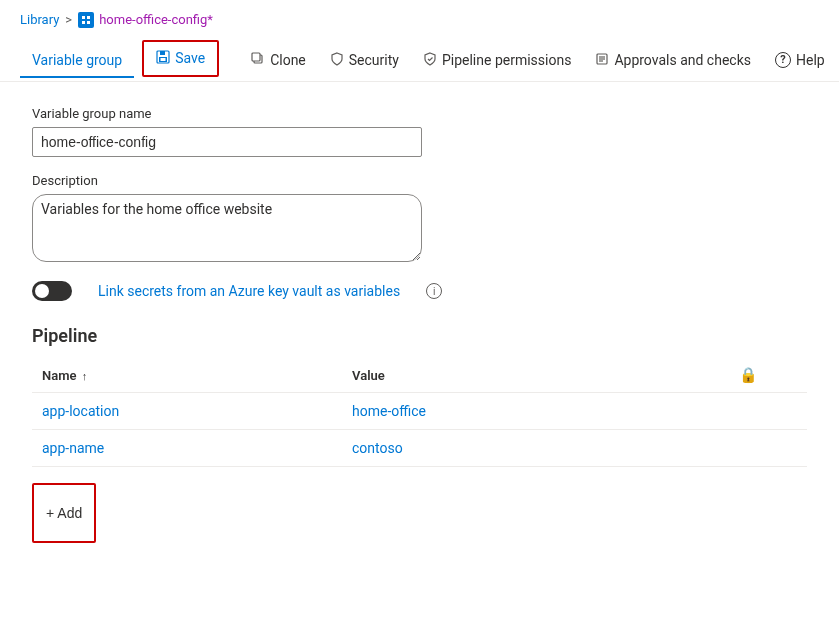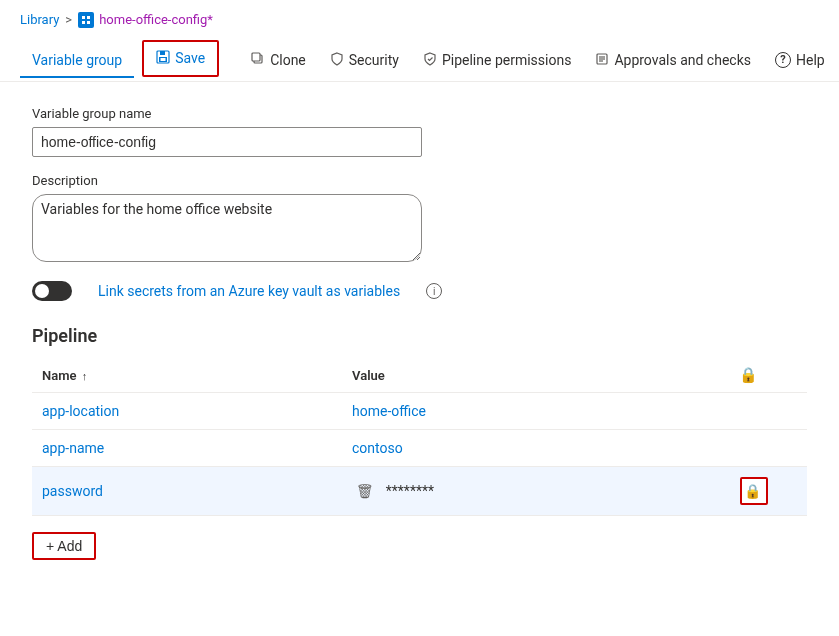--- a/index.html
+++ b/index.html
@@ -224,21 +224,21 @@
       cursor: pointer;
       padding: 4px;
     }
 
     
     .add-btn {
       display: inline-flex;
       align-items: center;
       gap: 6px;
       margin-top: 16px;
-      padding: 4px 12px;
+      padding: 20px 12px;
       border: 2px solid #cc0000;
       background: #fff;
       color: #323130;
       font-size: 14px;
       cursor: pointer;
       border-radius: 2px;
     }
     .sort-arrow {
       font-size: 11px;
       margin-left: 2px;
@@ -386,30 +386,18 @@
       <tr>
             <td class="var-name">app-location</td>
             <td style="color: rgb(0, 120, 212);">home-office</td>
             <td class="var-lock"></td>
           </tr>
           <tr>
             <td class="var-name">app-name</td>
             <td style="color: rgb(0, 120, 212);">contoso</td>
             <td class="var-lock"></td>
           </tr>
-          <tr class="row-highlighted">
-            <td class="var-name">password</td>
-            <td>
-              <div style="display: flex; align-items: center; gap: 8px;">
-                <span class="trash-icon">🗑</span>
-                <span>********</span>
-              </div>
-            </td>
-            <td class="var-lock">
-              <div class="lock-btn">🔒</div>
-            </td>
-          </tr>
         </tbody>
     </table>
 
     <button class="add-btn">+ Add</button>
   </div>
 </div>
 
 </body></html>

